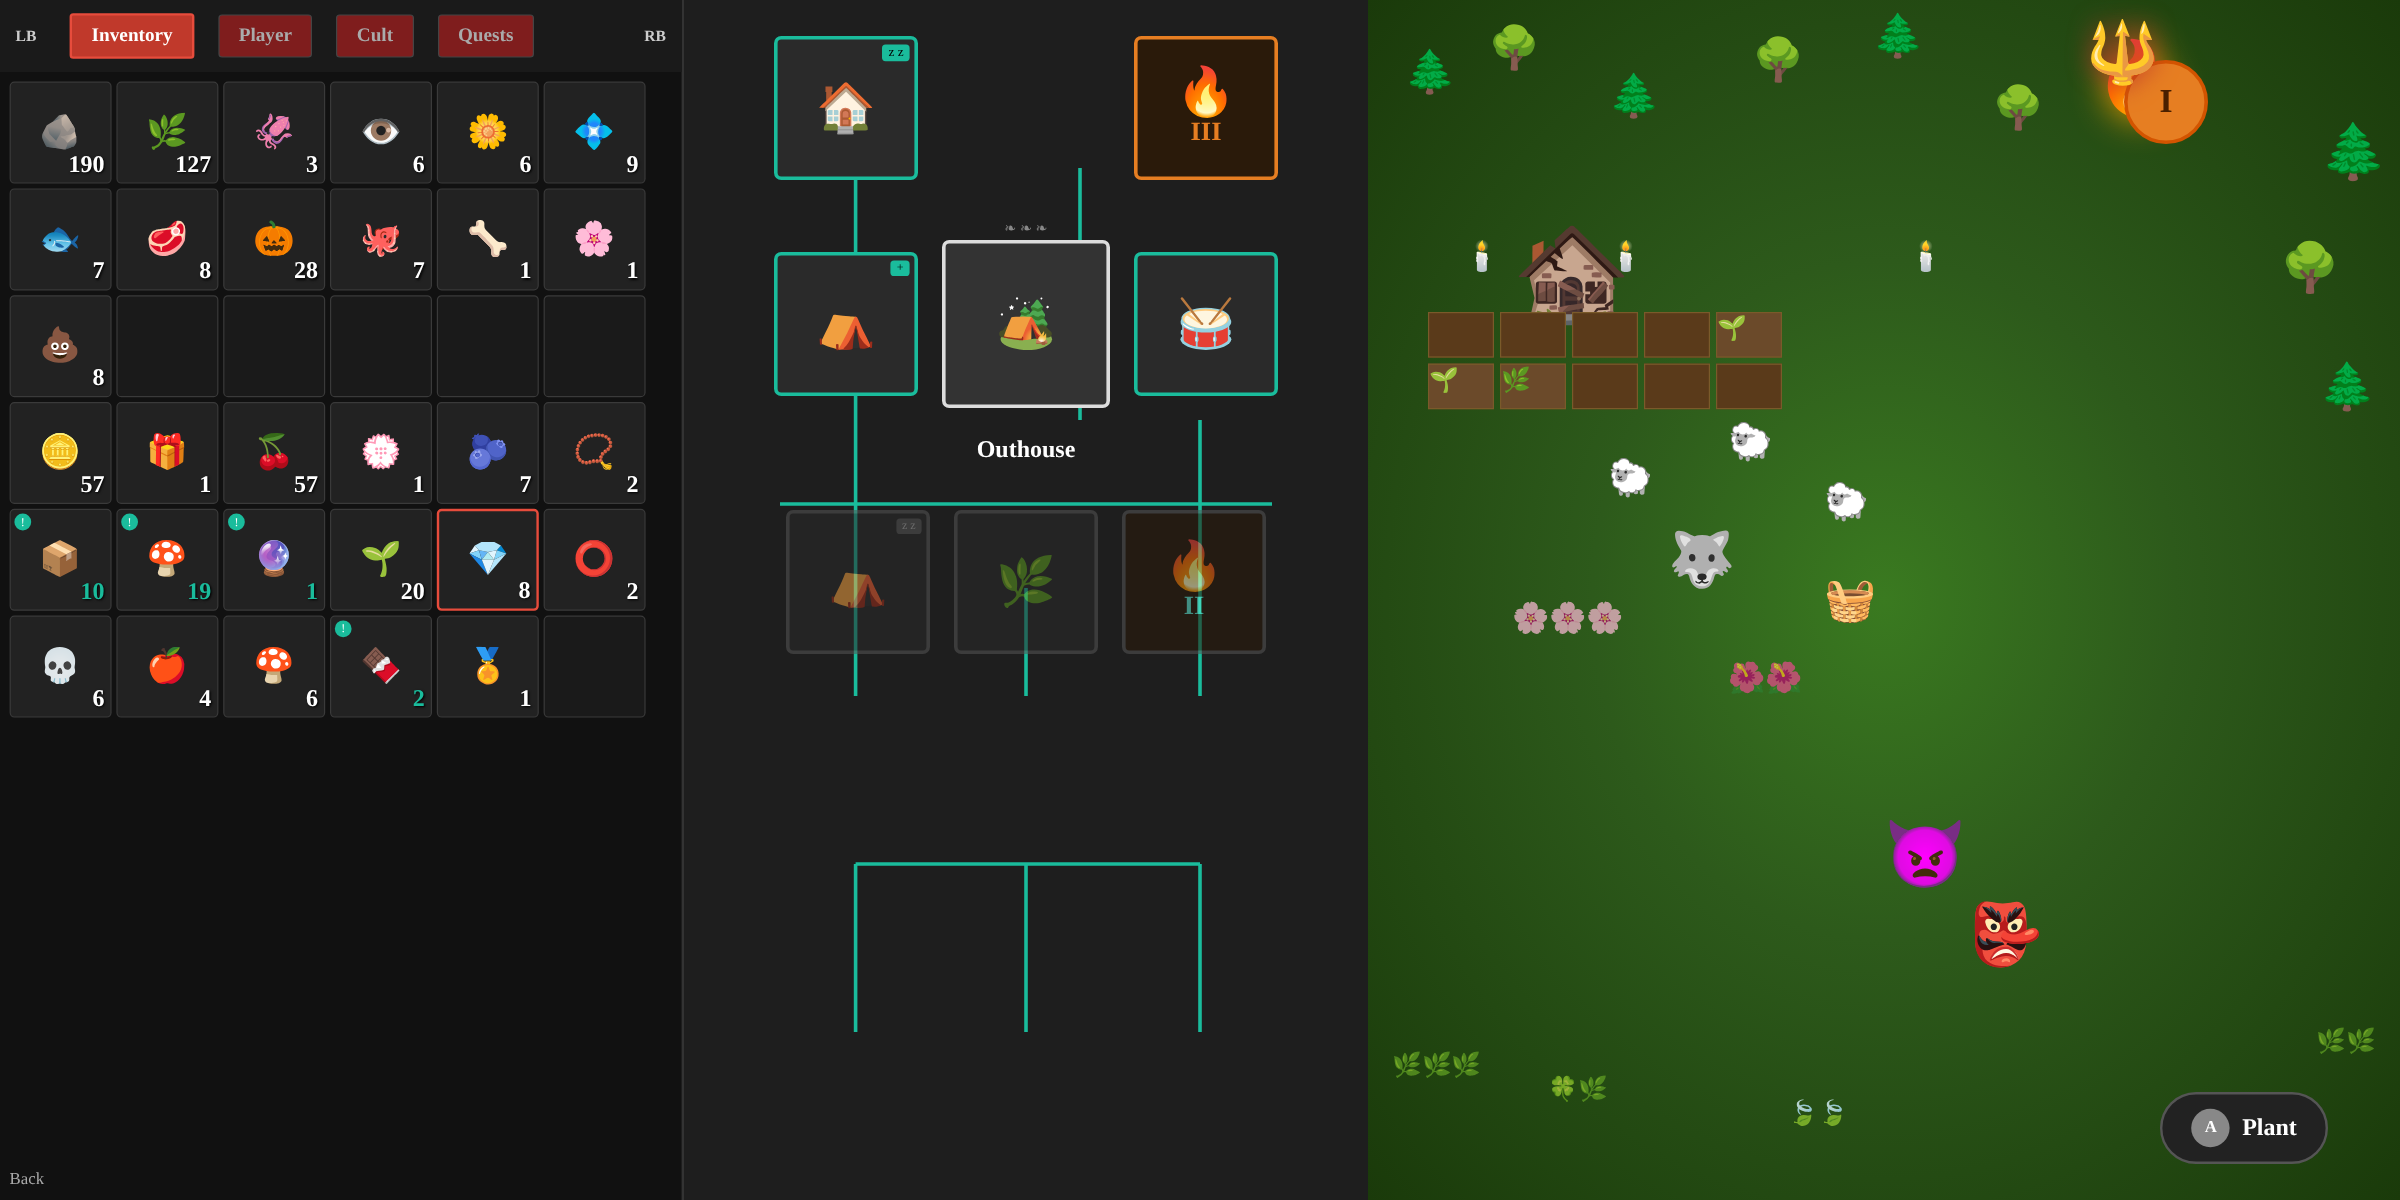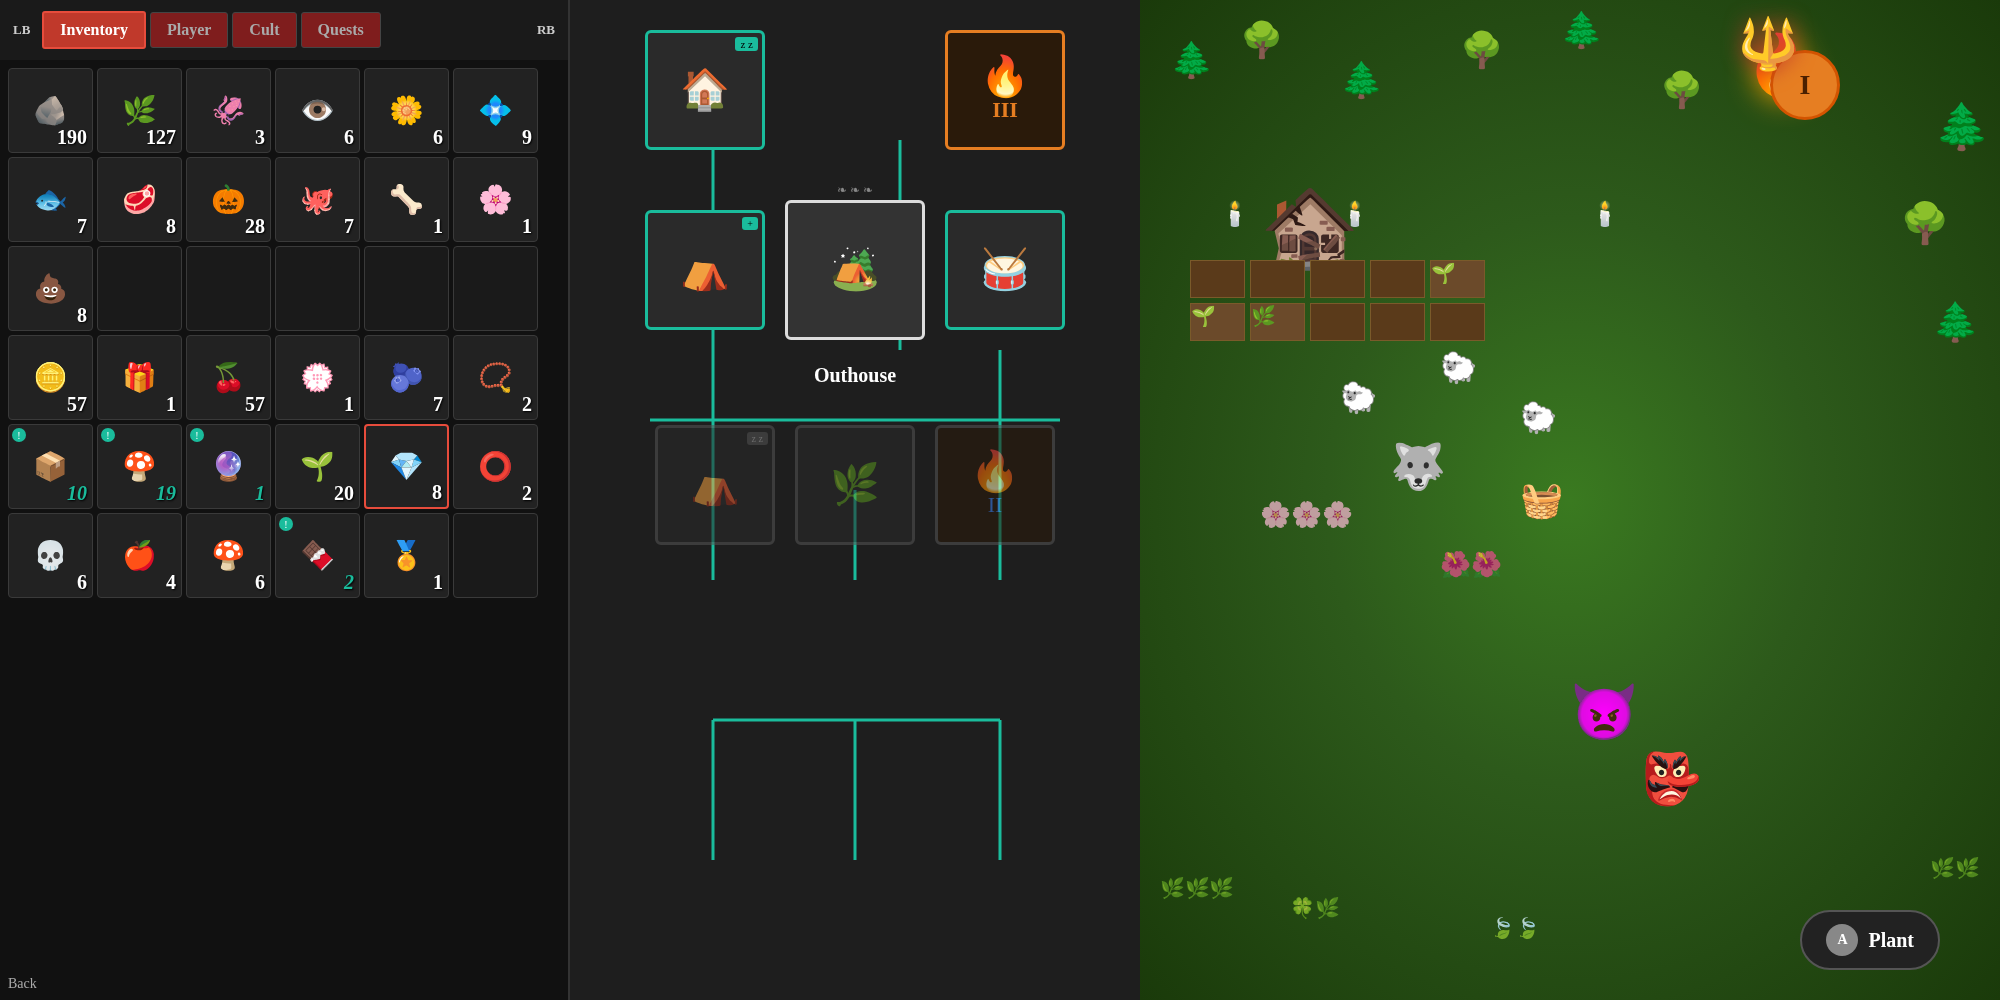--- a/index.html
+++ b/index.html
@@ -22,21 +22,21 @@
       flex-direction: column;
       flex-shrink: 0;
     }
 
     #tabs {
       display: flex;
       align-items: center;
       background: #1a1a1a;
       height: 60px;
       padding: 5px 5px;
-      gap: 4px;
+      gap: 20px;
     }
 
     .tab-lb {
       color: #ccc;
       font-size: 13px;
       padding: 4px 8px;
       font-weight: bold;
     }
 
     .tab {
@@ -113,21 +113,20 @@
       bottom: 3px;
       right: 5px;
       color: white;
       font-size: 20px;
       font-weight: bold;
       text-shadow: 1px 1px 2px black;
     }
 
     .inv-cell .item-count.teal {
       color: #1abc9c;
-      font-style: italic;
     }
 
     .inv-cell .alert-badge {
       position: absolute;
       top: 3px;
       left: 3px;
       width: 14px;
       height: 14px;
       background: #1abc9c;
       border-radius: 50%;
@@ -576,21 +575,21 @@
     <div style="display:flex; gap:20px; align-items:center; opacity:0.55;">
       <div class="building-node" style="width:120px;height:120px;border-color:#555;">
         <span class="node-icon">⛺</span>
         <div style="position:absolute;top:4px;right:4px;background:#555;border-radius:3px;padding:1px 5px;font-size:10px;color:#aaa;">z z</div>
       </div>
       <div class="building-node" style="width:120px;height:120px;border-color:#555;">
         <span class="node-icon">🌿</span>
       </div>
       <div class="building-node" style="width:120px;height:120px;background:#2a1a0a;border-color:#555;">
         <span class="node-icon">🔥</span>
-        <span style="color:#3b82f6;font-size:22px;font-weight:normal;">II</span>
+        <span style="color:#5eead4;font-size:22px;font-weight:bold;">II</span>
       </div>
     </div>
 
   </div>
 </div>
 
 <div id="right-panel">
   <div class="world-bg">
 
     <div class="fire-top">🔥</div>

